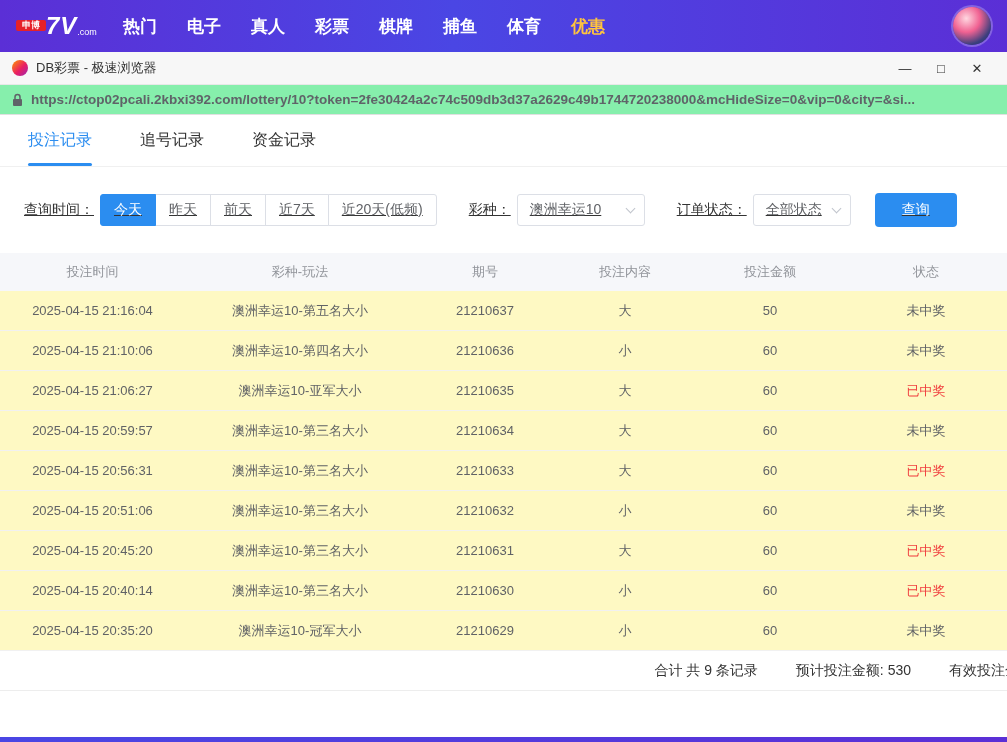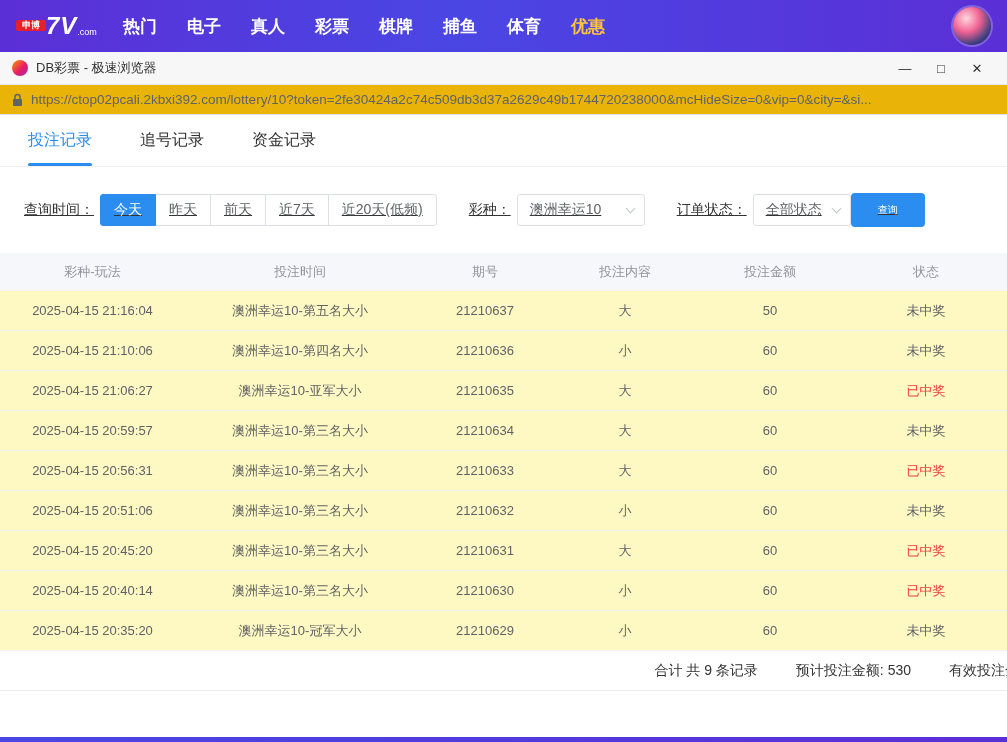--- a/index.html
+++ b/index.html
@@ -41,22 +41,22 @@
   }
   .app-icon{
     width:16px;height:16px;border-radius:50%;margin-right:8px;
     background:linear-gradient(135deg,#ff9800 0%,#e91e63 55%,#9c27b0 100%);
   }
   .win-controls{margin-left:auto;display:flex;}
   .win-controls span{width:36px;text-align:center;font-size:13px;color:#333;cursor:pointer;line-height:33px;}
 
   
   .urlbar{
-    height:30px;background:#eab308;border-bottom:1px solid #e0e0e0;
-    display:flex;align-items:center;padding:0 12px;gap:8px;cursor:text;
+    height:30px;background:#86efac;border-bottom:1px solid #e0e0e0;
+    display:flex;align-items:center;padding:0 12px;gap:8px;cursor:text;font-weight:bold;
   }
   .url-text{font-size:13.5px;color:#5f6368;white-space:nowrap;overflow:hidden;flex:1;}
 
   
   .tabs{display:flex;gap:48px;padding:0 28px;height:52px;align-items:center;border-bottom:1px solid #f0f0f0;}
   .tab{font-size:16px;color:#333;cursor:pointer;position:relative;height:100%;display:flex;align-items:center;}
   .tab.active{color:var(--accent);}
   .tab.active::after{content:"";position:absolute;left:0;right:0;bottom:0;height:3px;background:var(--accent);border-radius:2px;}
 
   
@@ -72,22 +72,22 @@
   .tbtn:first-child{margin-left:0;border-radius:3px 0 0 3px;}
   .tbtn:last-child{border-radius:0 3px 3px 0;}
   .tbtn.active{background:var(--accent);border-color:var(--accent);color:#fff;position:relative;z-index:1;}
   .select{
     height:32px;border:1px solid #dcdfe6;border-radius:3px;display:flex;align-items:center;
     padding:0 28px 0 12px;position:relative;color:#606266;font-size:14px;cursor:pointer;min-width:128px;
   }
   .select.small{min-width:96px;}
   .chev{position:absolute;right:10px;top:10px;width:7px;height:7px;border-right:1.5px solid #c0c4cc;border-bottom:1.5px solid #c0c4cc;transform:rotate(45deg);}
   .search-btn{
-    height:34px;padding:0 27px;background:var(--accent);color:#fff;border:none;
-    border-radius:4px;font-size:10px;cursor:pointer;font-family:"Liberation Sans","DejaVu Sans",sans-serif;
+    margin-left:24px;height:34px;padding:0 27px;background:var(--accent);color:#fff;border:none;
+    border-radius:4px;font-size:14px;cursor:pointer;font-family:"Liberation Sans","DejaVu Sans",sans-serif;
   }
 
   
   .btable{margin-top:26px;}
   .thead,.trow{display:grid;grid-template-columns:185px 230px 140px 140px 150px 1fr;align-items:center;}
   .th,.td{text-align:center;overflow:hidden;white-space:nowrap;}
   .thead{height:38px;background:#f6f7fa;color:#909399;font-size:13px;}
   .trow{height:40px;border-bottom:1px solid #f1f1f1;background:#fef9c3;color:#606266;font-size:13px;}
   .td.won{color:var(--won);}
 
@@ -168,22 +168,22 @@
     <div class="select small">
       <span>全部状态</span>
       <i class="chev"></i>
     </div>
 
     <button class="search-btn">查询</button>
   </div>
 
   <div class="btable">
     <div class="thead">
+      <div class="th">投注时间</div>
       <div class="th">彩种-玩法</div>
-      <div class="th">投注时间</div>
       <div class="th">期号</div>
       <div class="th">投注内容</div>
       <div class="th">投注金额</div>
       <div class="th">状态</div>
     </div>
     <div>
   <div class="trow">
     <div class="td">2025-04-15 21:16:04</div>
     <div class="td">澳洲幸运10-第五名大小</div>
     <div class="td">21210637</div>

